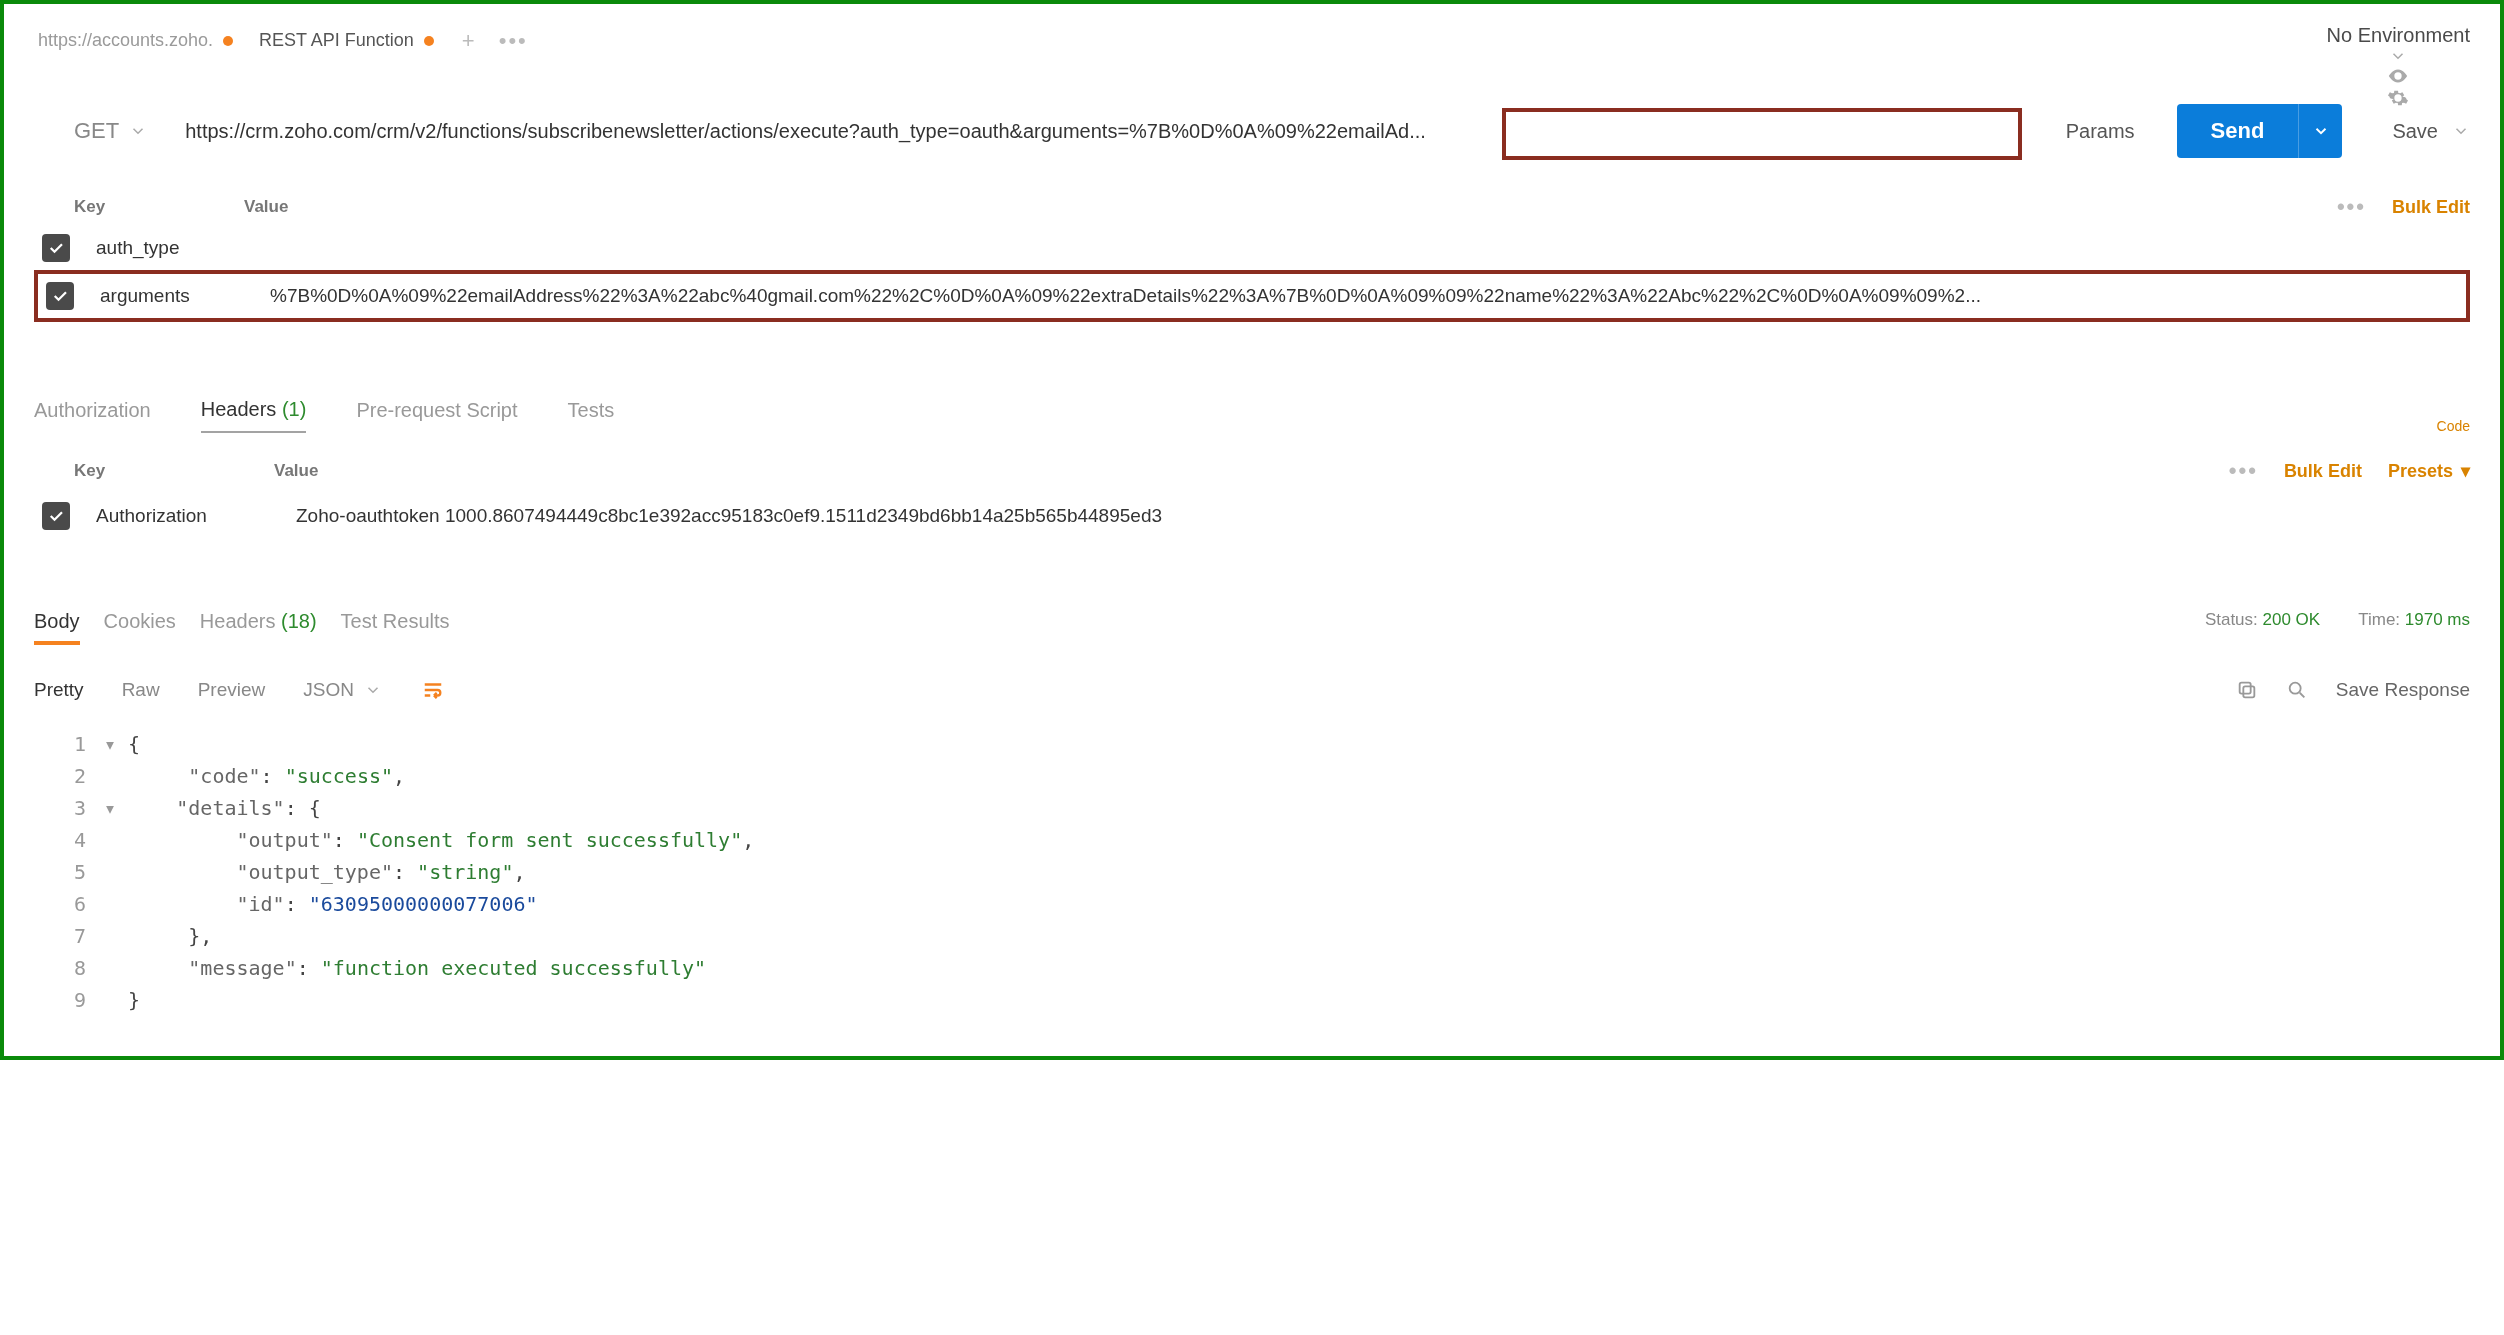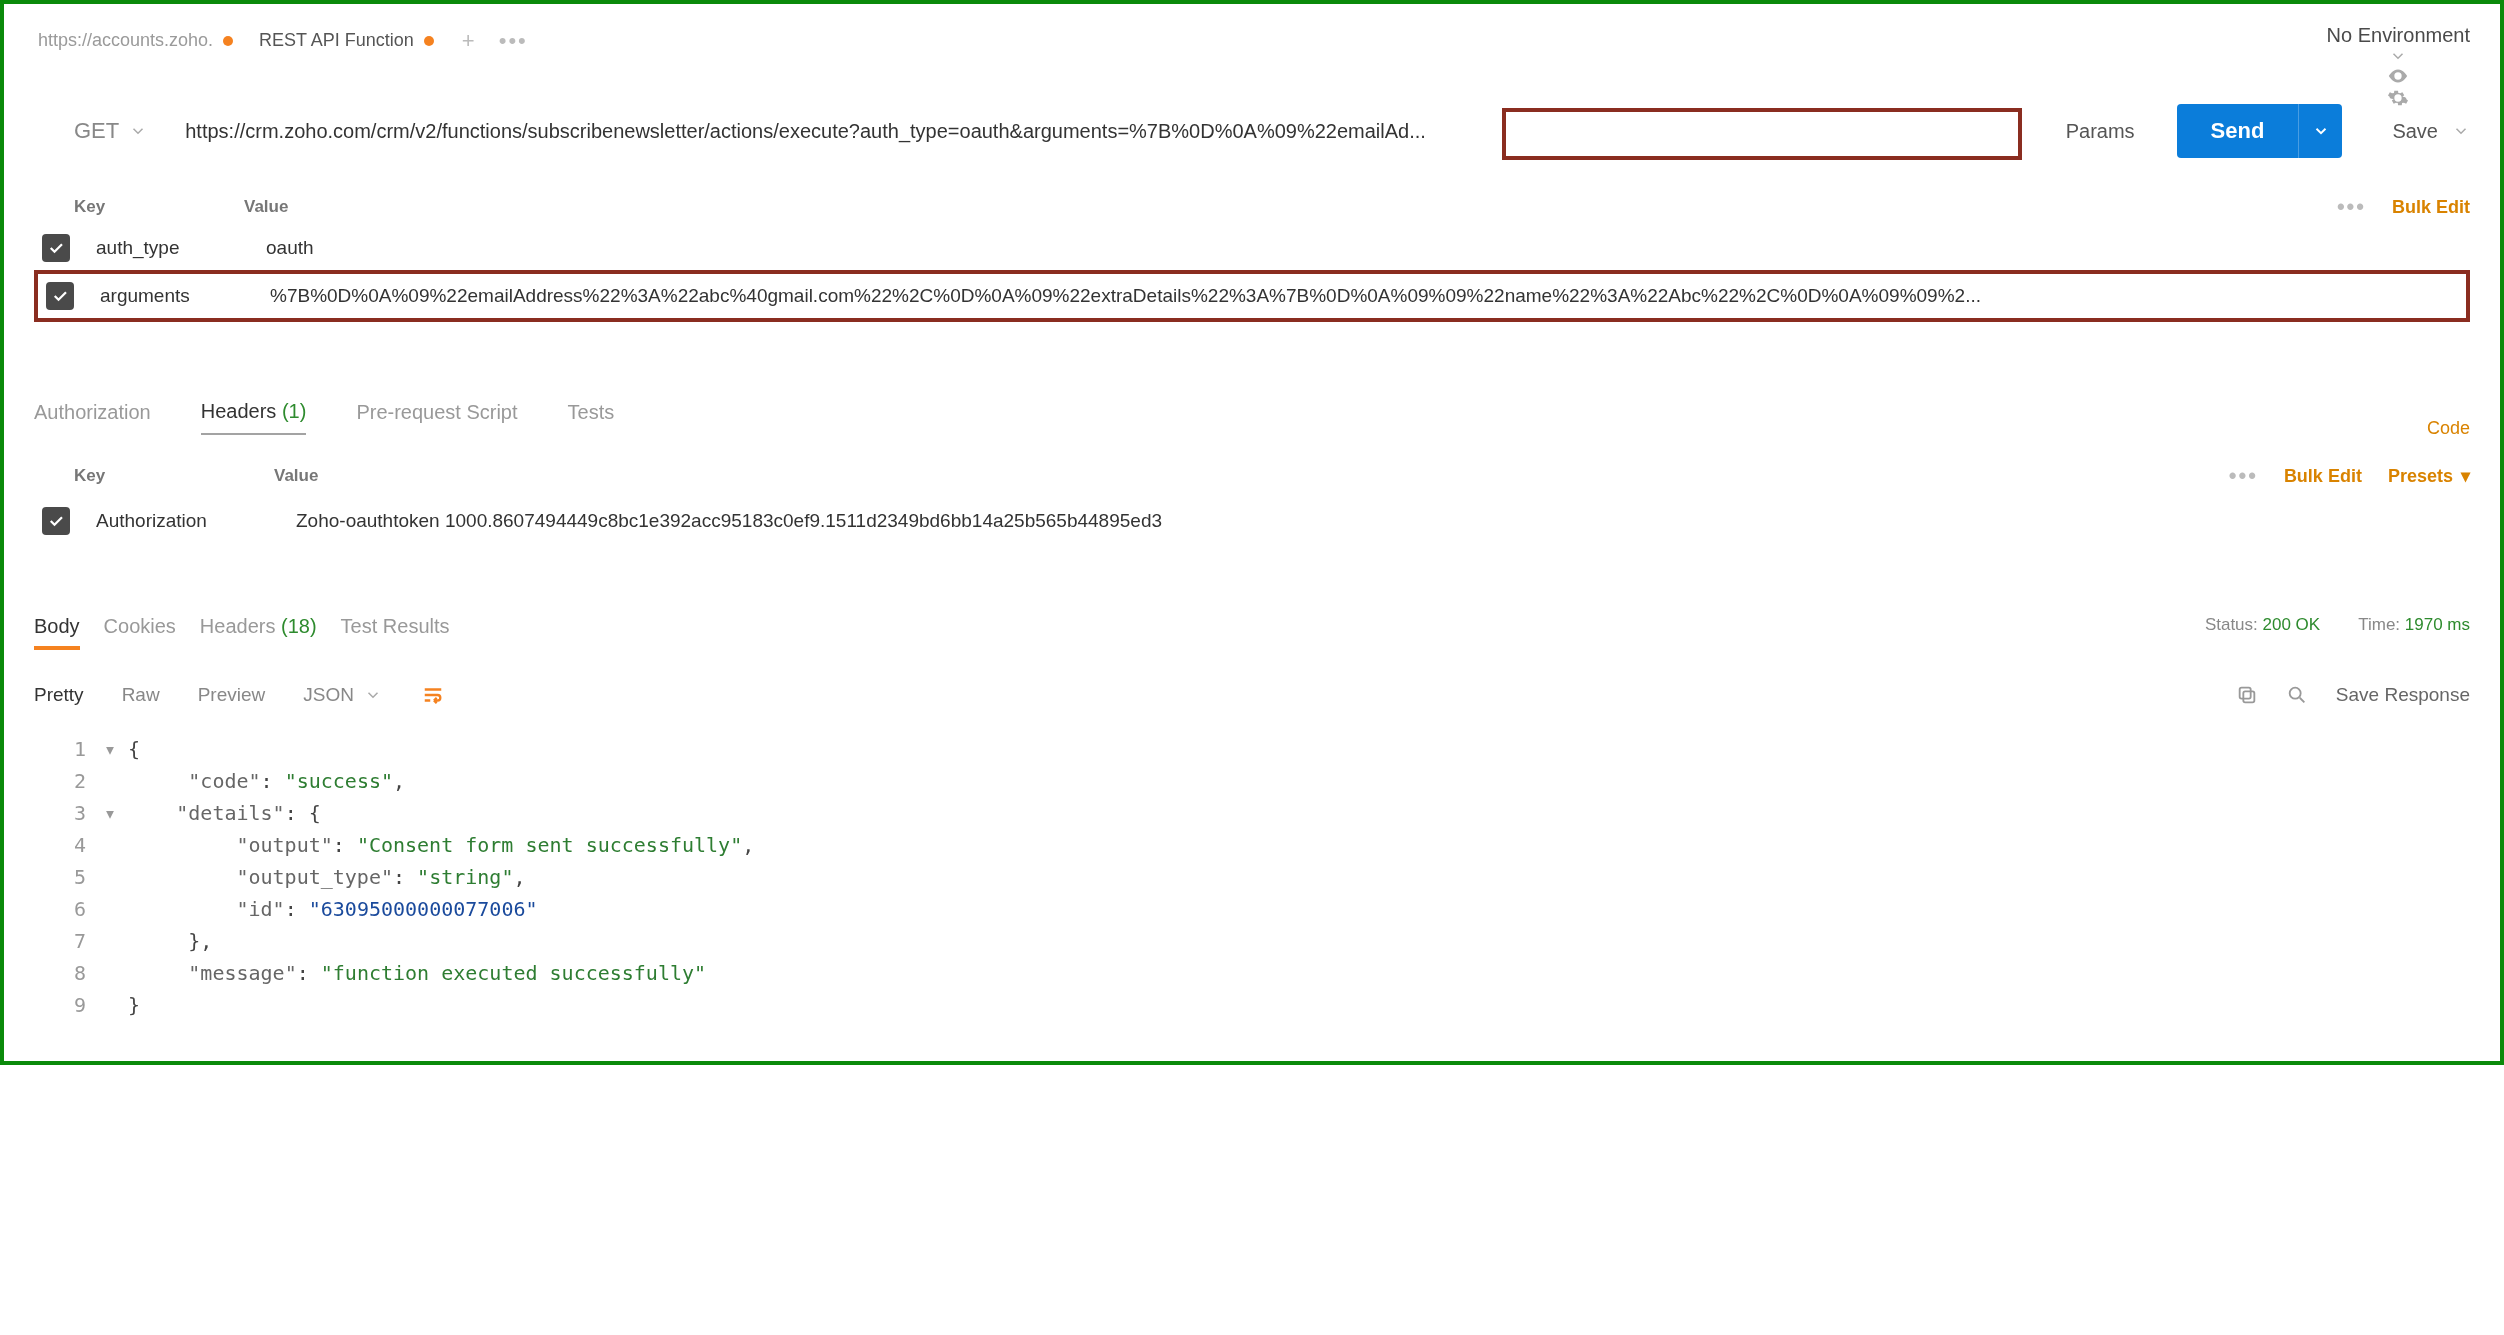--- a/index.html
+++ b/index.html
@@ -64,21 +64,21 @@
   .chk svg { width: 18px; height: 18px; stroke: #fff; stroke-width: 3; fill: none; }
   .kv-row .key { width: 170px; font-size: 19px; color: #333; }
   .kv-row .val { flex: 1; font-size: 19px; color: #333; overflow: hidden; text-overflow: ellipsis; white-space: nowrap; }
 
   .hl-row { border: 4px solid #8a2d20; margin-top: 8px; padding: 8px 8px 8px 8px; }
 
   .req-tabs { display: flex; align-items: center; gap: 50px; margin-top: 74px; padding-left: 0; font-size: 20px; color: #999; }
   .req-tabs .t { cursor: pointer; padding-bottom: 10px; }
   .req-tabs .t.active { color: #333; border-bottom: 2px solid #a3a3a3; }
   .count { color: #2e8b2e; }
-  .code-link { margin-left: auto; color: #d98300; font-size: 18px; cursor: pointer; margin-top: 22px; }
+  .code-link { margin-left: auto; color: #d98300; font-size: 14px; cursor: pointer; margin-top: 22px; }
 
   .subhead { display: flex; align-items: center; margin-top: 24px; color: #777; font-size: 17px; font-weight: 600; padding-left: 40px; }
   .subhead .k { width: 200px; }
   .subhead .v { flex: 1; }
 
   .hrow { display: flex; align-items: center; margin-top: 18px; padding-left: 8px; }
   .hrow .key { width: 200px; font-size: 19px; }
   .hrow .val { flex: 1; font-size: 19px; }
 
   .resp-bar { display: flex; gap: 24px; margin-top: 80px; font-size: 20px; color: #999; }
@@ -176,21 +176,20 @@
     </div>
   </div>
 
   <div class="kv-row">
     <div class="chk">
         <svg viewBox="0 0 24 24">
           <path d="M5 12l5 5L20 7"></path>
         </svg>
       </div>
     <span class="key">auth_type</span>
-    <span class="val">oauth</span>
   </div>
 
   <div class="kv-row hl-row">
     <div class="chk">
         <svg viewBox="0 0 24 24">
           <path d="M5 12l5 5L20 7"></path>
         </svg>
       </div>
     <span class="key">arguments</span>
     <span class="val">%7B%0D%0A%09%22emailAddress%22%3A%22abc%40gmail.com%22%2C%0D%0A%09%22extraDetails%22%3A%7B%0D%0A%09%09%22name%22%3A%22Abc%22%2C%0D%0A%09%09%2...</span>

